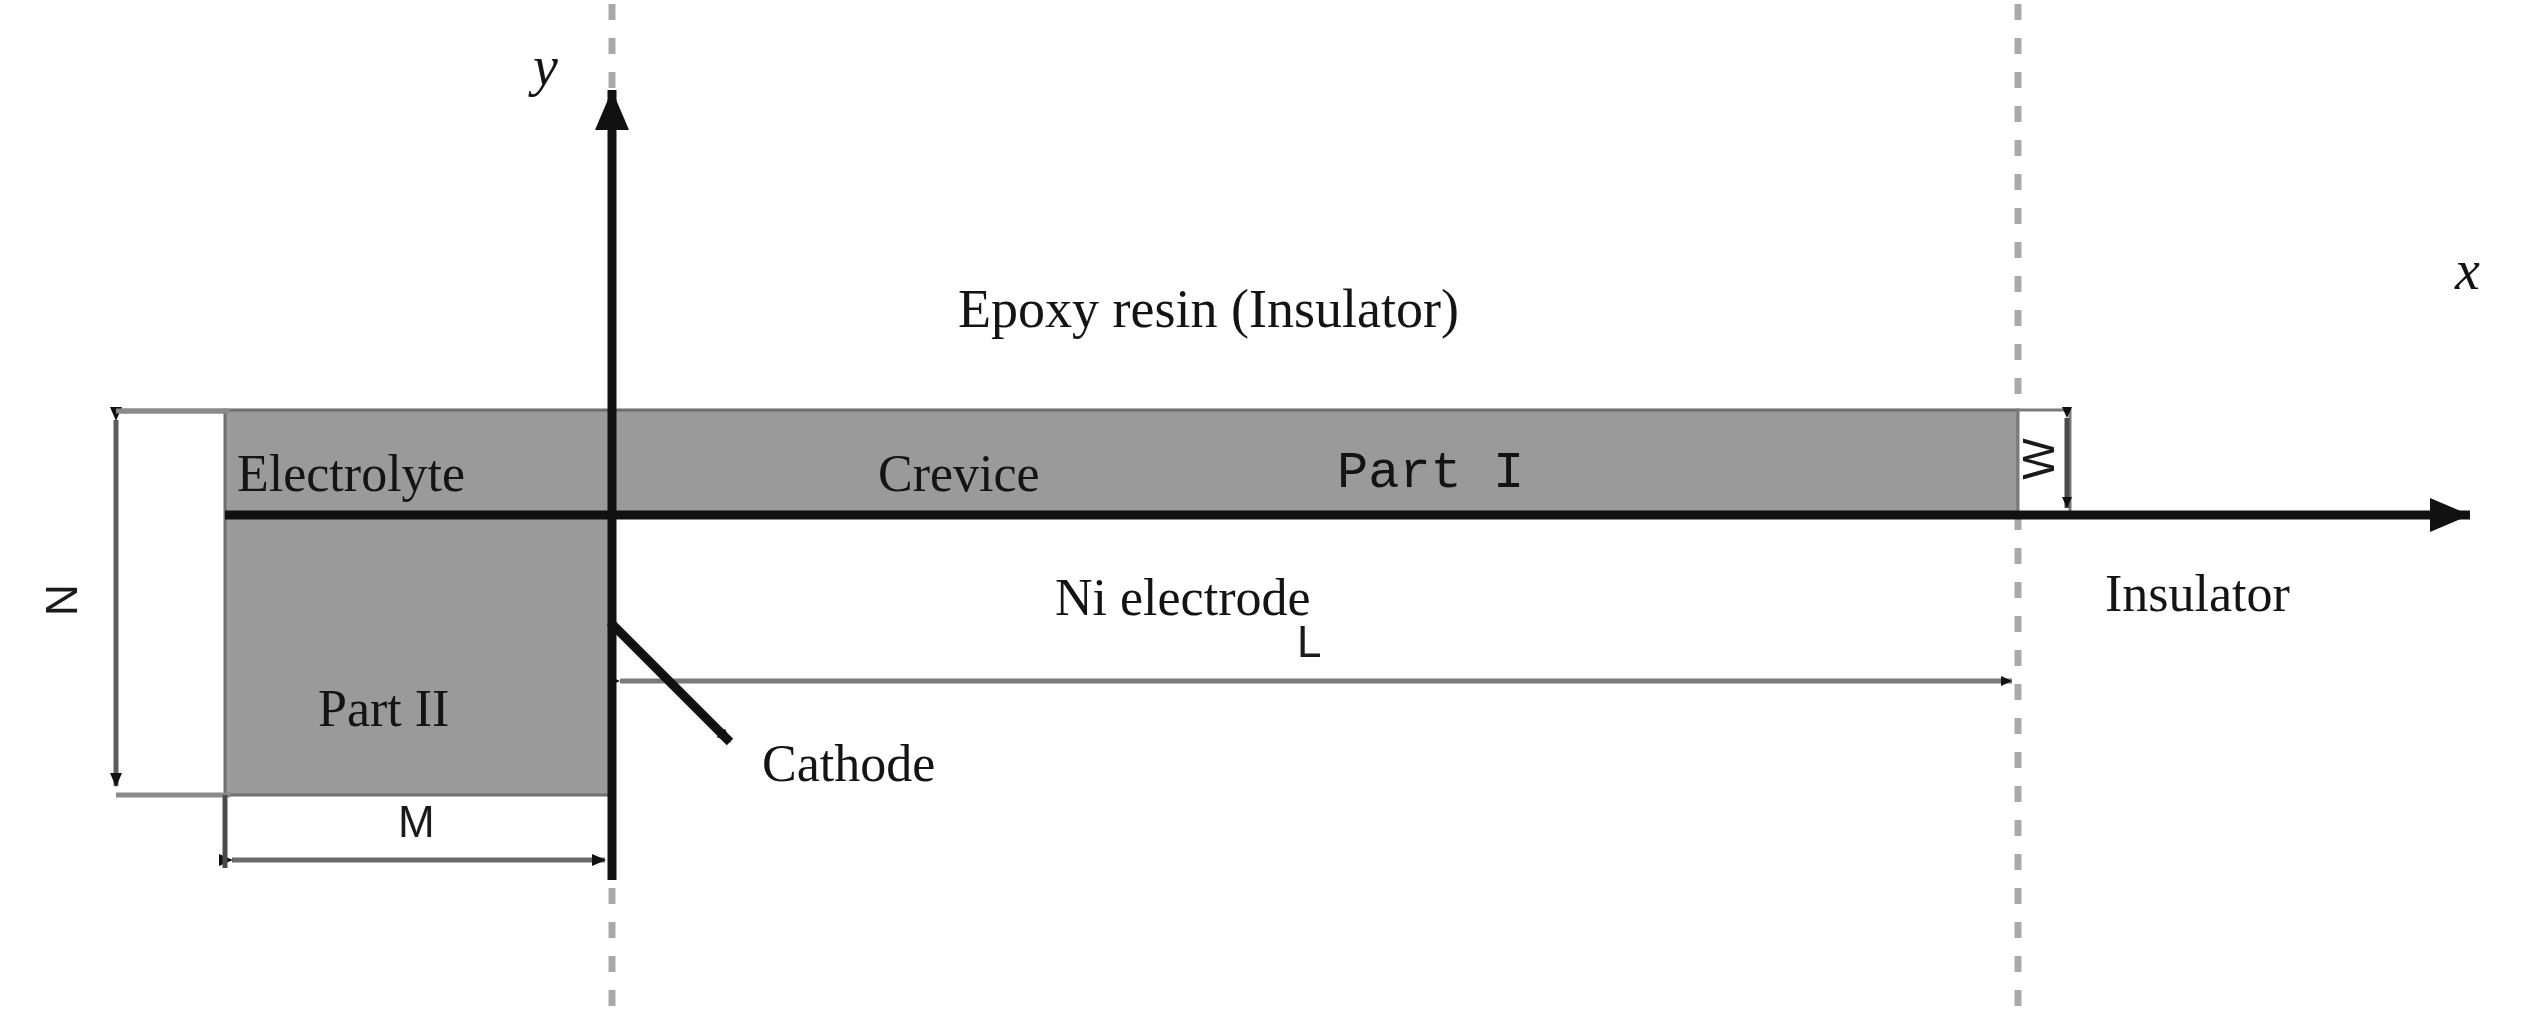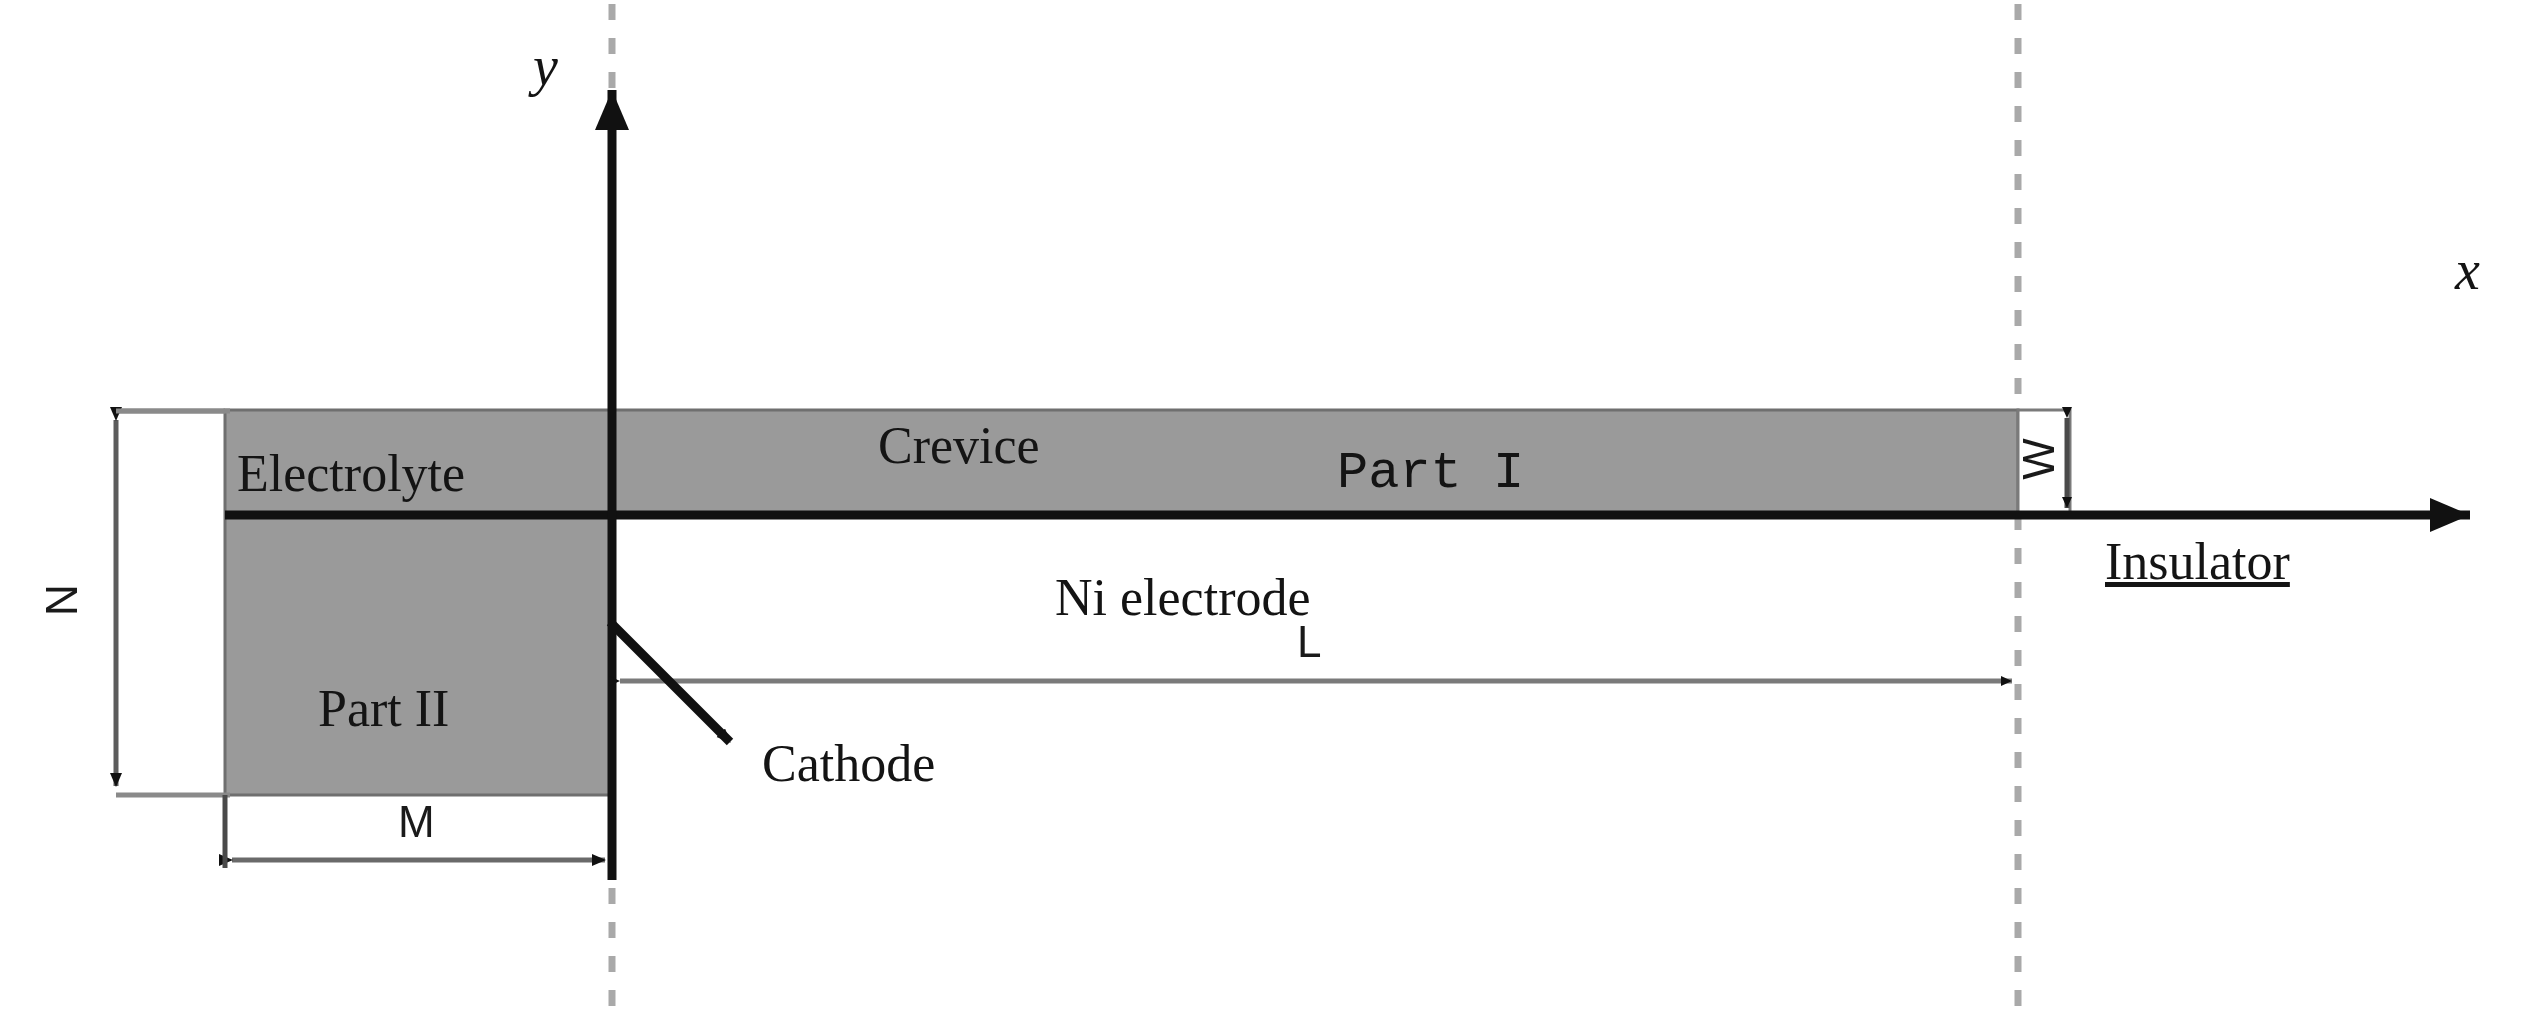--- a/index.html
+++ b/index.html
@@ -108,32 +108,33 @@
 
     <g>
       <line x1="2067" y1="418" x2="2067" y2="508" stroke="#4a4a4a" stroke-width="5" marker-start="url(#mk-arrow-dark-sm)" marker-end="url(#mk-arrow-dark-sm)"></line>
     </g>
 
     <g>
       <line x1="610" y1="622" x2="730" y2="742" stroke="#111111" stroke-width="9" marker-end="url(#mk-arrow-dark)"></line>
     </g>
   </svg>
 
+  <div class="lbl serif-big" style="left:958px; top:282px;">Epoxy resin (Insulator)</div>
 
   <div class="lbl serif-mid" style="left:237px; top:448px;">Electrolyte</div>
 
-  <div class="lbl serif-mid" style="left:878px; top:420px;">Crevice</div>
+  <div class="lbl serif-mid" style="left:878px; top:448px;">Crevice</div>
 
   <div class="lbl serif-mid" style="left:1337px; top:448px;font-family:Liberation Mono, monospace;">Part I</div>
 
   <div class="lbl serif-mid" style="left:318px; top:683px;">Part II</div>
 
   <div class="lbl serif-mid" style="left:1055px; top:572px;">Ni electrode</div>
 
-  <div class="lbl serif-mid" style="left:2105px; top:536px;text-decoration:underline;">Insulator</div>
+  <div class="lbl serif-mid" style="left:2105px; top:568px;">Insulator</div>
 
   <div class="lbl serif-mid" style="left:762px; top:738px;">Cathode</div>
 
   <div class="lbl ital" style="left:533px; top:38px;">y</div>
 
   <div class="lbl ital" style="left:2455px; top:242px;">x</div>
 
   <div class="lbl sans-dim rot90" style="left:38px; top:578px; width:48px; text-align:center;">N</div>
 
   <div class="lbl sans-dim" style="left:398px; top:800px;">M</div>

